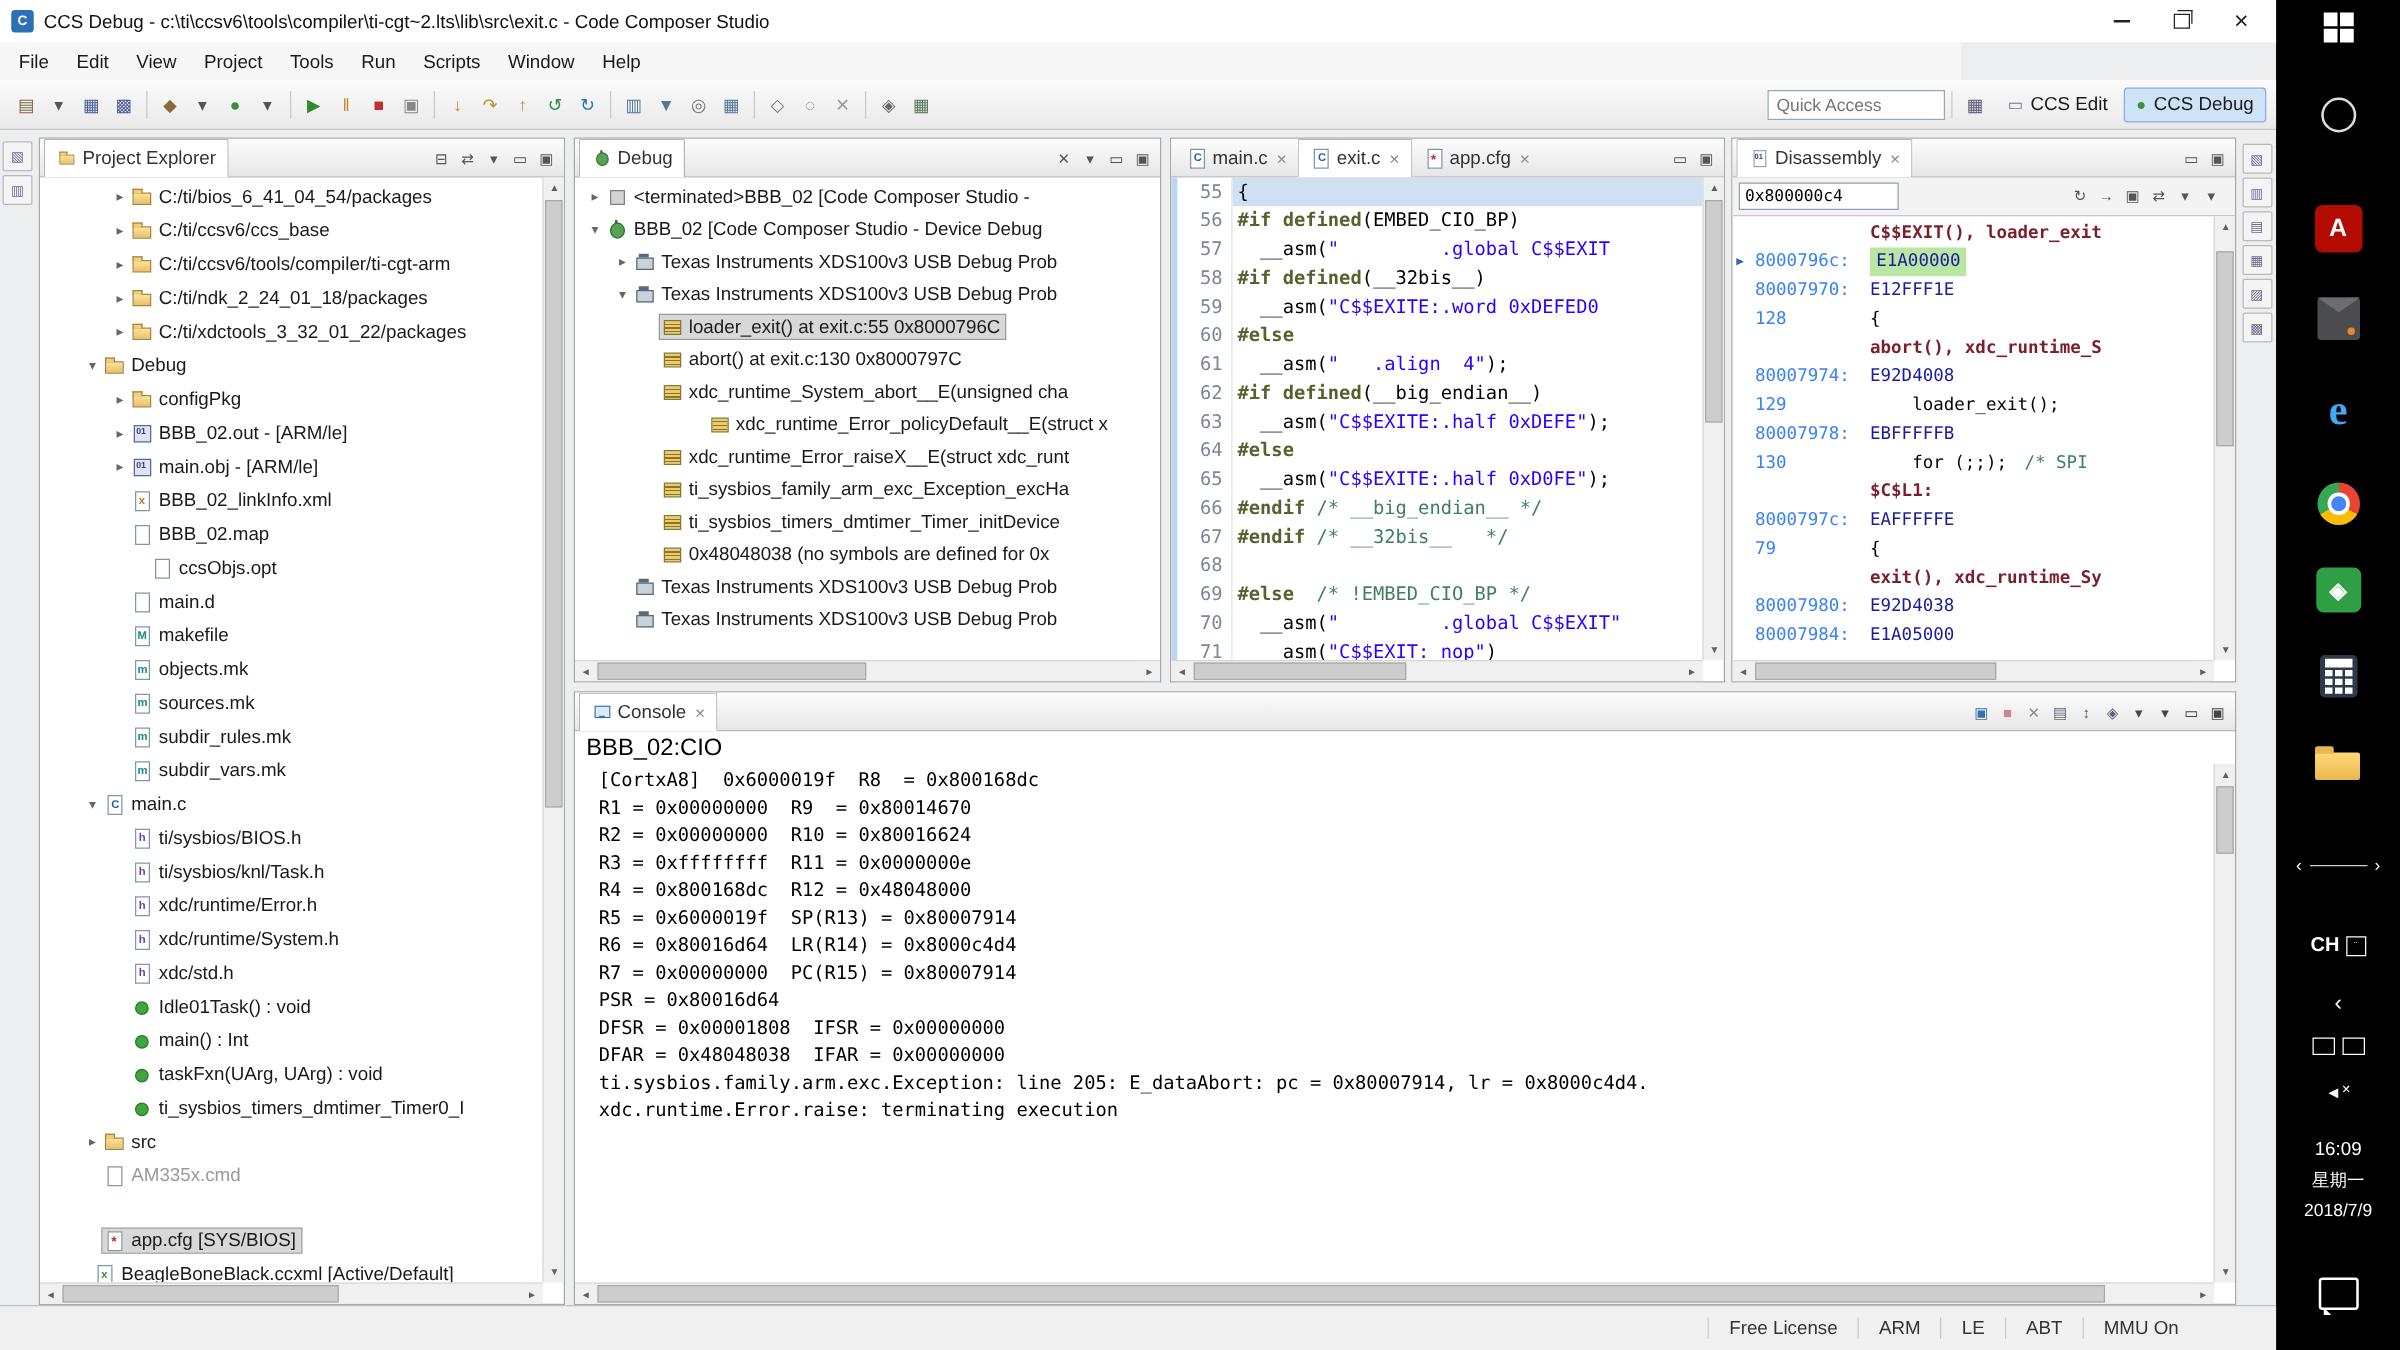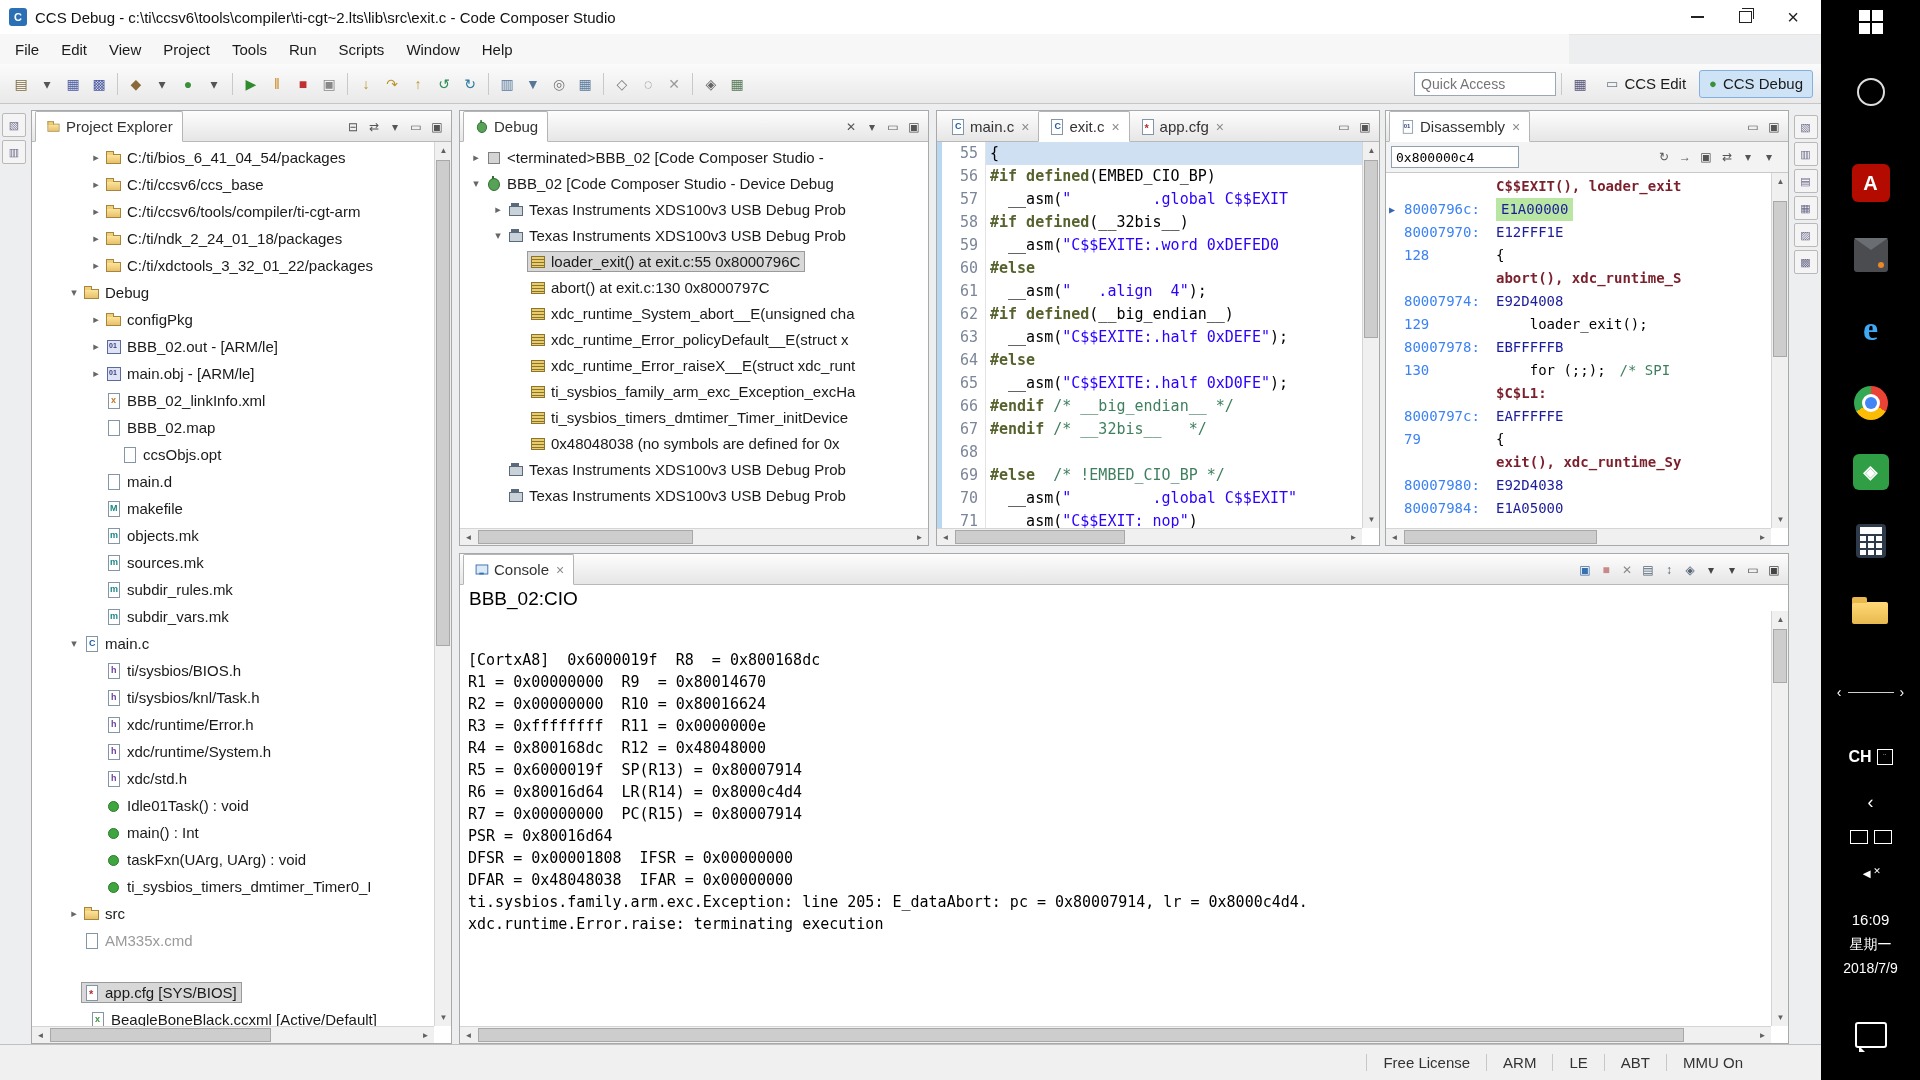--- a/index.html
+++ b/index.html
@@ -112,21 +112,21 @@
   .dt.k-op{color:#1c1c9c;}
   .dt.k-src{color:#000;}
   .dt.k-label{color:#7a1f2b;font-weight:bold;}
   .dcm{color:#3f7f5f;margin-left:14px;}
   .dl.cur .dt{background:#b9e6a2;padding:0 5px;}
   .ip{position:absolute;left:3px;top:0;color:#3566b0;font-size:10px;}
 
   
   .console-sub{height:26px;flex:none;font-size:19px;color:#000;padding:3px 9px 0;box-sizing:border-box;}
   .con-out{position:absolute;left:0;top:0;right:0;bottom:0;overflow:hidden;
-           font-family:"DejaVu Sans Mono",monospace;font-size:15px;padding:2px 8px;margin-top:36px;}
+           font-family:"DejaVu Sans Mono",monospace;font-size:15px;padding:2px 19px;}
   .con-line{height:22px;line-height:22px;white-space:pre;color:#000;}
 
   
   .vsb{position:absolute;top:0;right:0;bottom:0;width:17px;background:#f0f0f0;border-left:1px solid #d5d5d5;box-sizing:border-box;}
   .hsb{position:absolute;left:0;right:0;bottom:0;height:17px;background:#f0f0f0;border-top:1px solid #d5d5d5;box-sizing:border-box;}
   .sb-arr{position:absolute;width:17px;height:17px;display:flex;align-items:center;justify-content:center;
           font-size:8px;color:#606060;background:#f0f0f0;}
   .sb-thumb{position:absolute;background:#cdcdcd;border:1px solid #a8a8a8;box-sizing:border-box;}
 
   
@@ -485,21 +485,21 @@
                 <span class="tlabel">AM335x.cmd</span>
               </span>
             </div>
             <div class="trow" style="padding-left: 34px; margin-top: 25px;">
               <span class="arrow"></span>
               <span class="rb sel">
                 <span class="icon cfgf"></span>
                 <span class="tlabel">app.cfg [SYS/BIOS]</span>
               </span>
             </div>
-            <div class="trow" style="padding-left: 40px;">
+            <div class="trow" style="padding-left: 26px;">
               <span class="arrow"></span>
               <span class="rb">
                 <span class="icon ccxml"></span>
                 <span class="tlabel">BeagleBoneBlack.ccxml [Active/Default]</span>
               </span>
             </div>
             <div class="trow" style="padding-left: 34px;">
               <span class="arrow"></span>
               <span class="rb">
                 <span class="icon makef"></span>
@@ -578,21 +578,21 @@
                 <span class="tlabel">abort() at exit.c:130 0x8000797C</span>
               </span>
             </div>
             <div class="trow" style="padding-left: 52px;">
               <span class="arrow"></span>
               <span class="rb">
                 <span class="icon stack"></span>
                 <span class="tlabel">xdc_runtime_System_abort__E(unsigned cha</span>
               </span>
             </div>
-            <div class="trow" style="padding-left: 52px;">
+            <div class="trow" style="padding-left: 52px; justify-content: center;">
               <span class="arrow"></span>
               <span class="rb">
                 <span class="icon stack"></span>
                 <span class="tlabel">xdc_runtime_Error_policyDefault__E(struct x</span>
               </span>
             </div>
             <div class="trow" style="padding-left: 52px;">
               <span class="arrow"></span>
               <span class="rb">
                 <span class="icon stack"></span>

